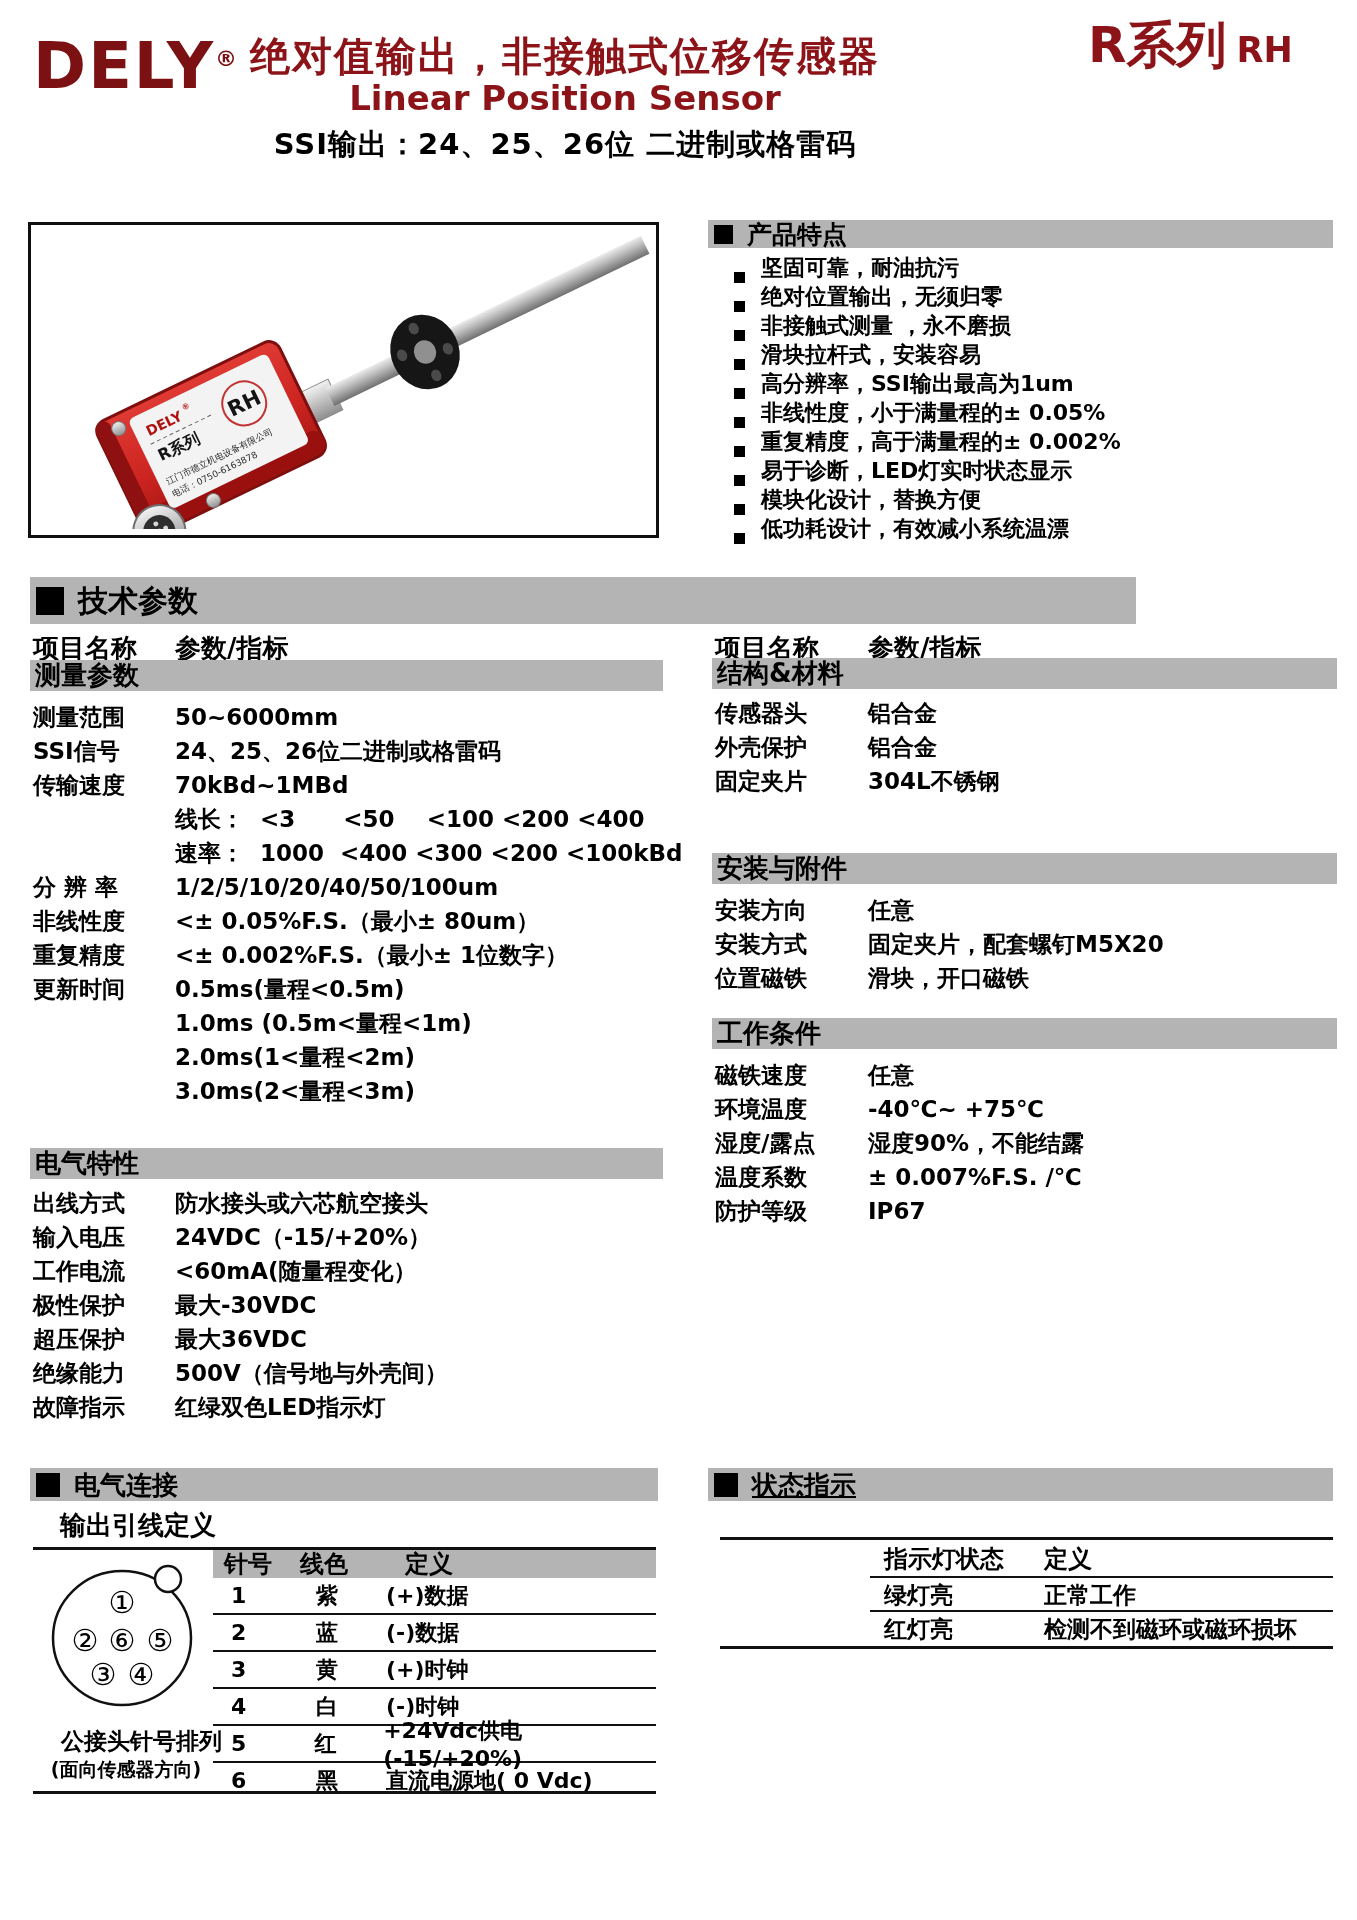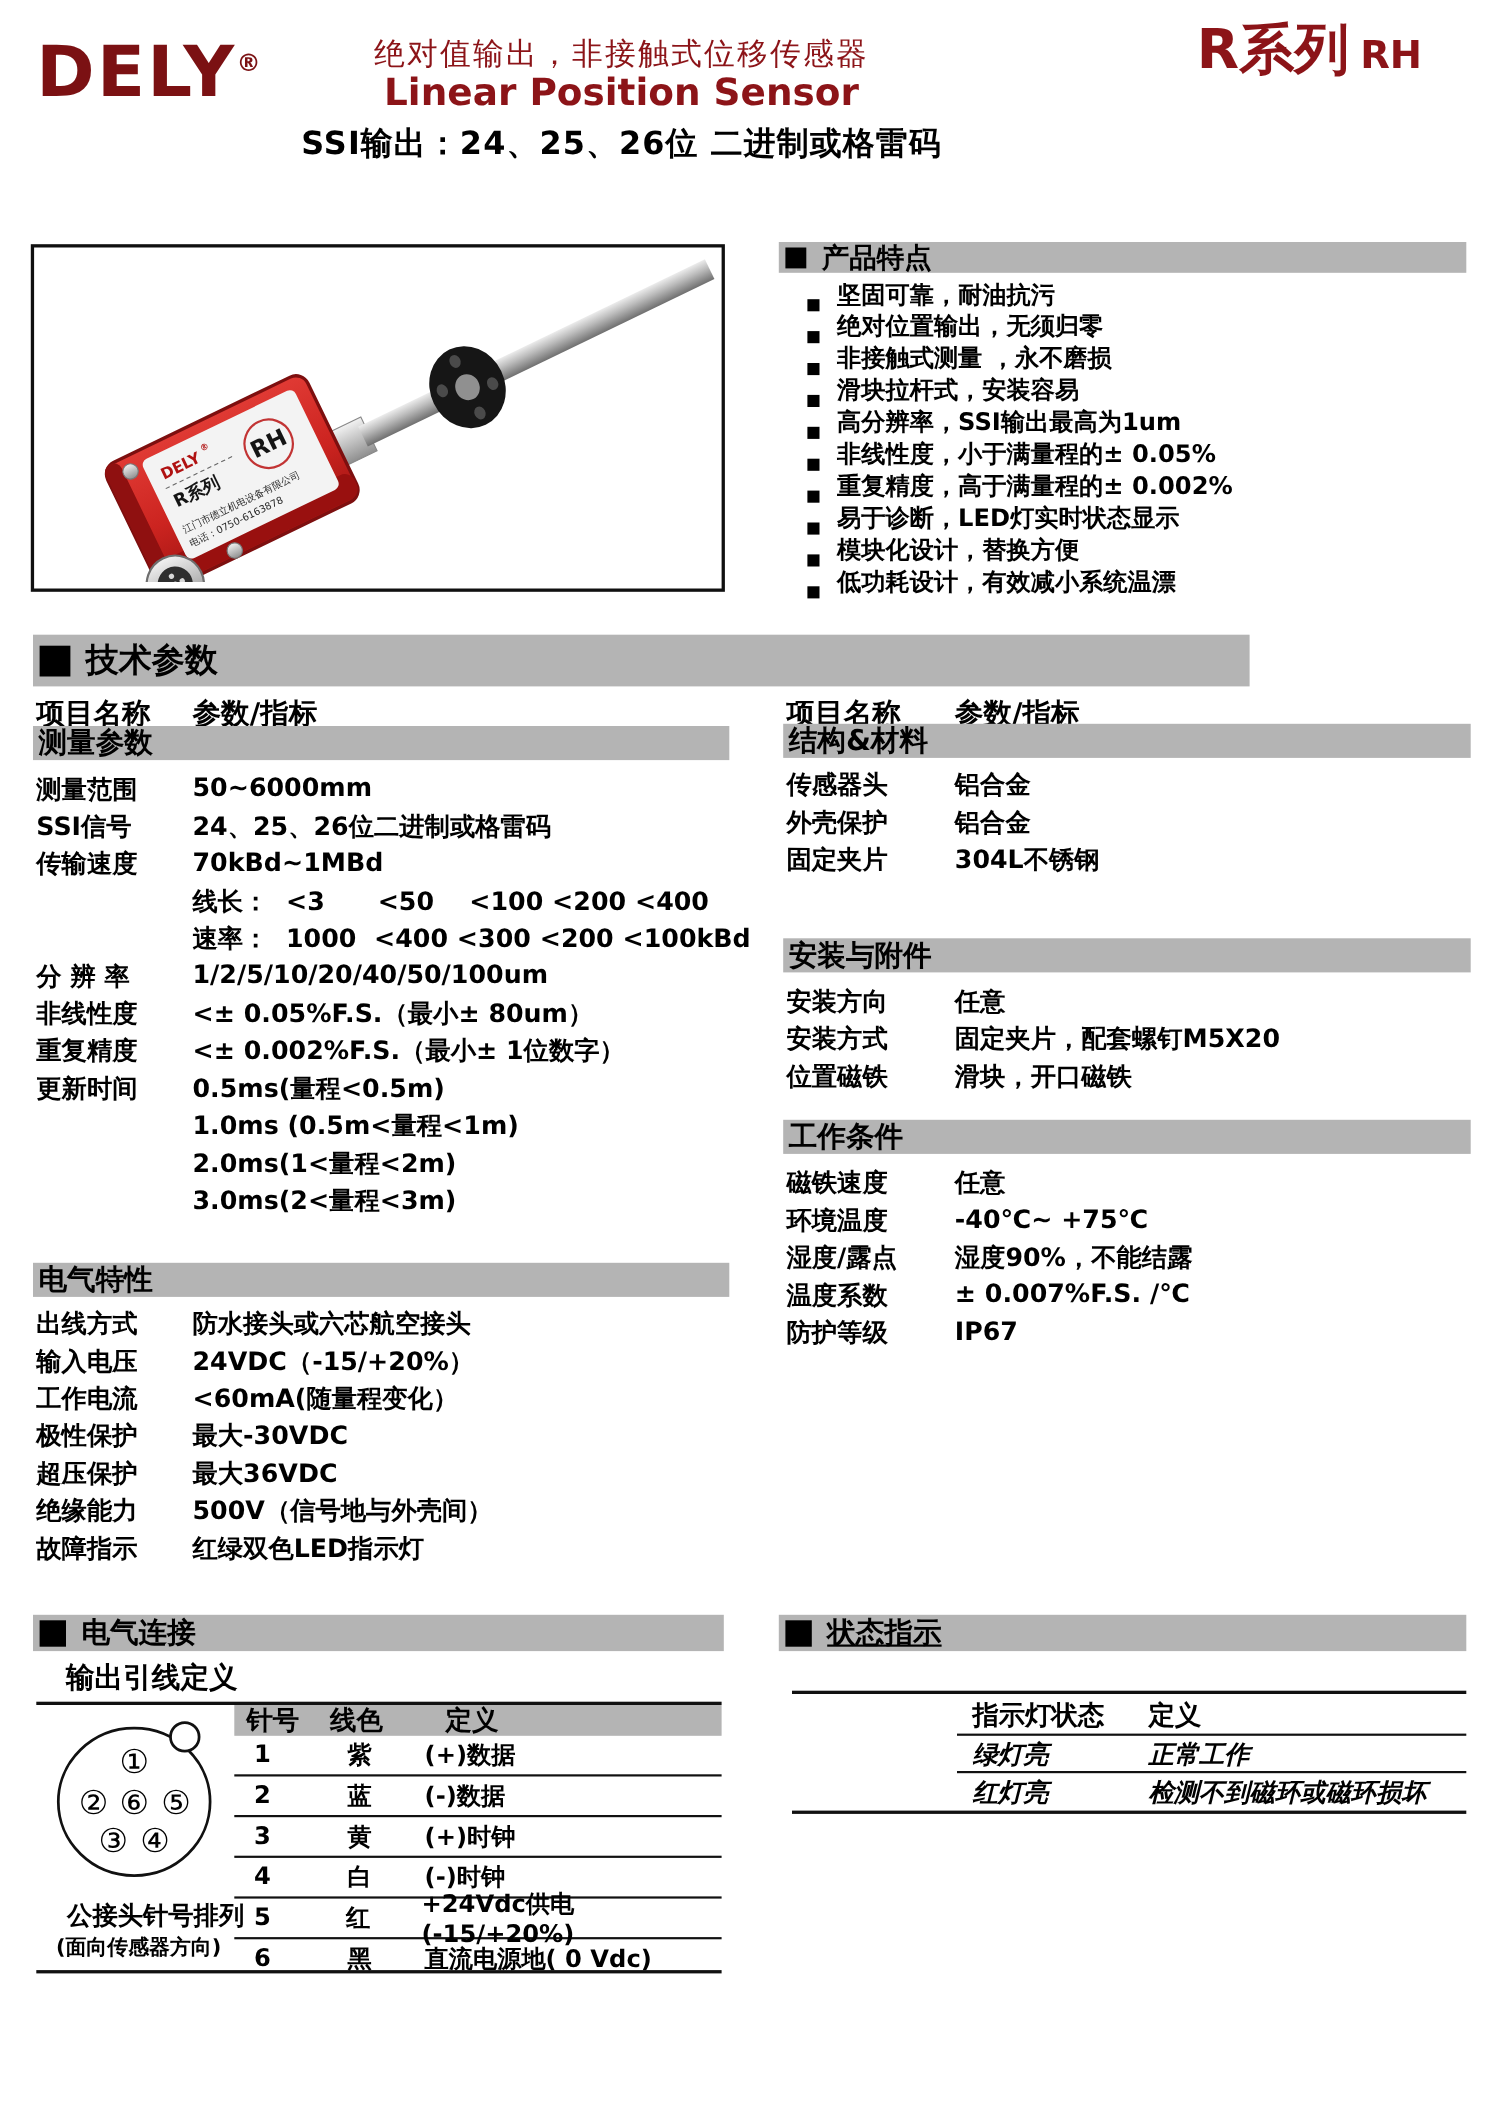--- a/index.html
+++ b/index.html
@@ -11,21 +11,21 @@
   body{
     width:1357px;height:1920px;position:relative;background:#fff;color:#000;
     font-family:"DejaVu Sans","Liberation Sans",sans-serif;overflow:hidden;
   }
   .abs{position:absolute;}
 
   
   .logo{font-size:64px;font-weight:900;color:var(--brand);letter-spacing:2px;line-height:1;}
   .logo sup{font-size:22px;font-weight:700;}
   .titleblock{text-align:center;}
-  .t-zh{font-size:28px;font-weight:400;color:var(--accent);letter-spacing:2px;line-height:1.2;}
+  .t-zh{font-size:40px;font-weight:700;color:var(--accent);letter-spacing:2px;line-height:1.2;}
   .t-en{font-size:34px;font-weight:800;color:var(--accent);line-height:1.1;}
   .t-sub{font-size:29px;font-weight:700;color:#000;margin-top:8px;letter-spacing:1px;}
   .series{color:var(--accent);white-space:nowrap;}
   .series .s1{font-size:50px;font-weight:700;}
   .series .s2{font-size:35px;font-weight:700;margin-left:10px;}
 
   
   .secbar{background:var(--bar);display:flex;align-items:center;}
   .sq{background:#000;flex:none;margin:0 14px 0 6px;}
   .sq-big{width:28px;height:28px;}
@@ -71,21 +71,21 @@
   .conn-cap2{font-size:19px;font-weight:600;text-align:center;}
 
   
   .st-topline,.st-botline{position:absolute;left:0;width:613px;height:3px;background:#111;}
   .st-topline{top:0;}
   .st-botline{top:109px;}
   .srow{position:relative;display:flex;align-items:center;font-size:23px;font-weight:600;}
   .srow .sc1{margin-left:164px;width:160px;flex:none;}
   .st-head{position:absolute;left:0;top:3px;width:613px;height:38px;font-size:24px;font-weight:700;}
   .st-head::after{content:"";position:absolute;left:150px;right:0;bottom:0;height:2px;background:#111;}
-  .st-rows{position:absolute;left:0;top:41px;width:613px;font-style:italic;}
+  .st-rows{position:absolute;left:0;top:41px;width:613px;}
   .st-rows .srow{height:34px;}
   .st-rows .srow::after{content:"";position:absolute;left:150px;right:0;bottom:0;height:2px;background:#111;}
   .st-rows .srow:last-child::after{display:none;}
 
   .subhead{font-size:26px;font-weight:700;}
   svg text{font-family:"DejaVu Sans","Liberation Sans",sans-serif;}
 </style>
 </head>
 <body>
 

